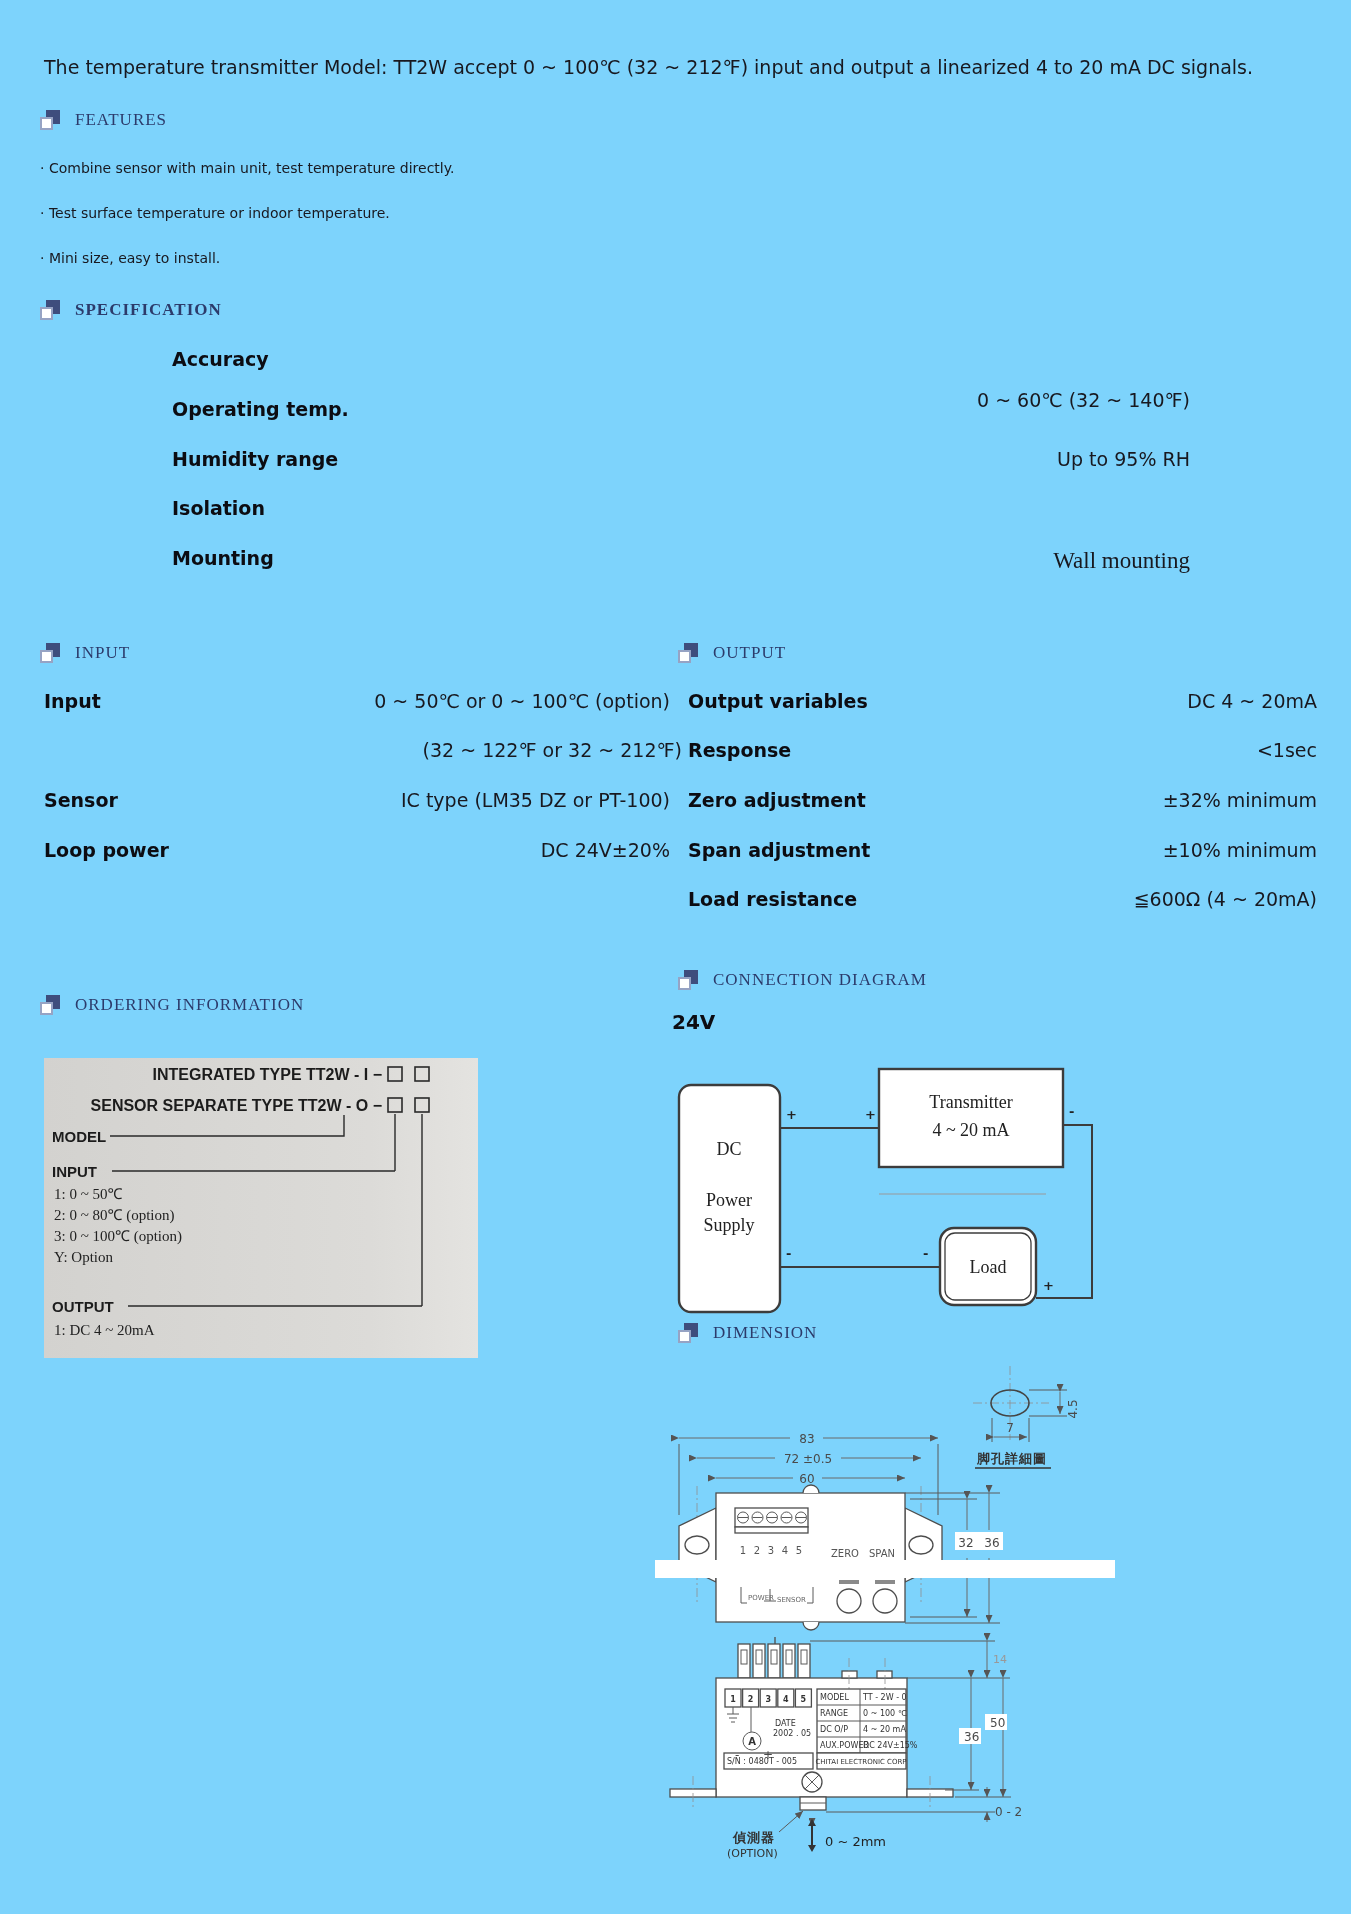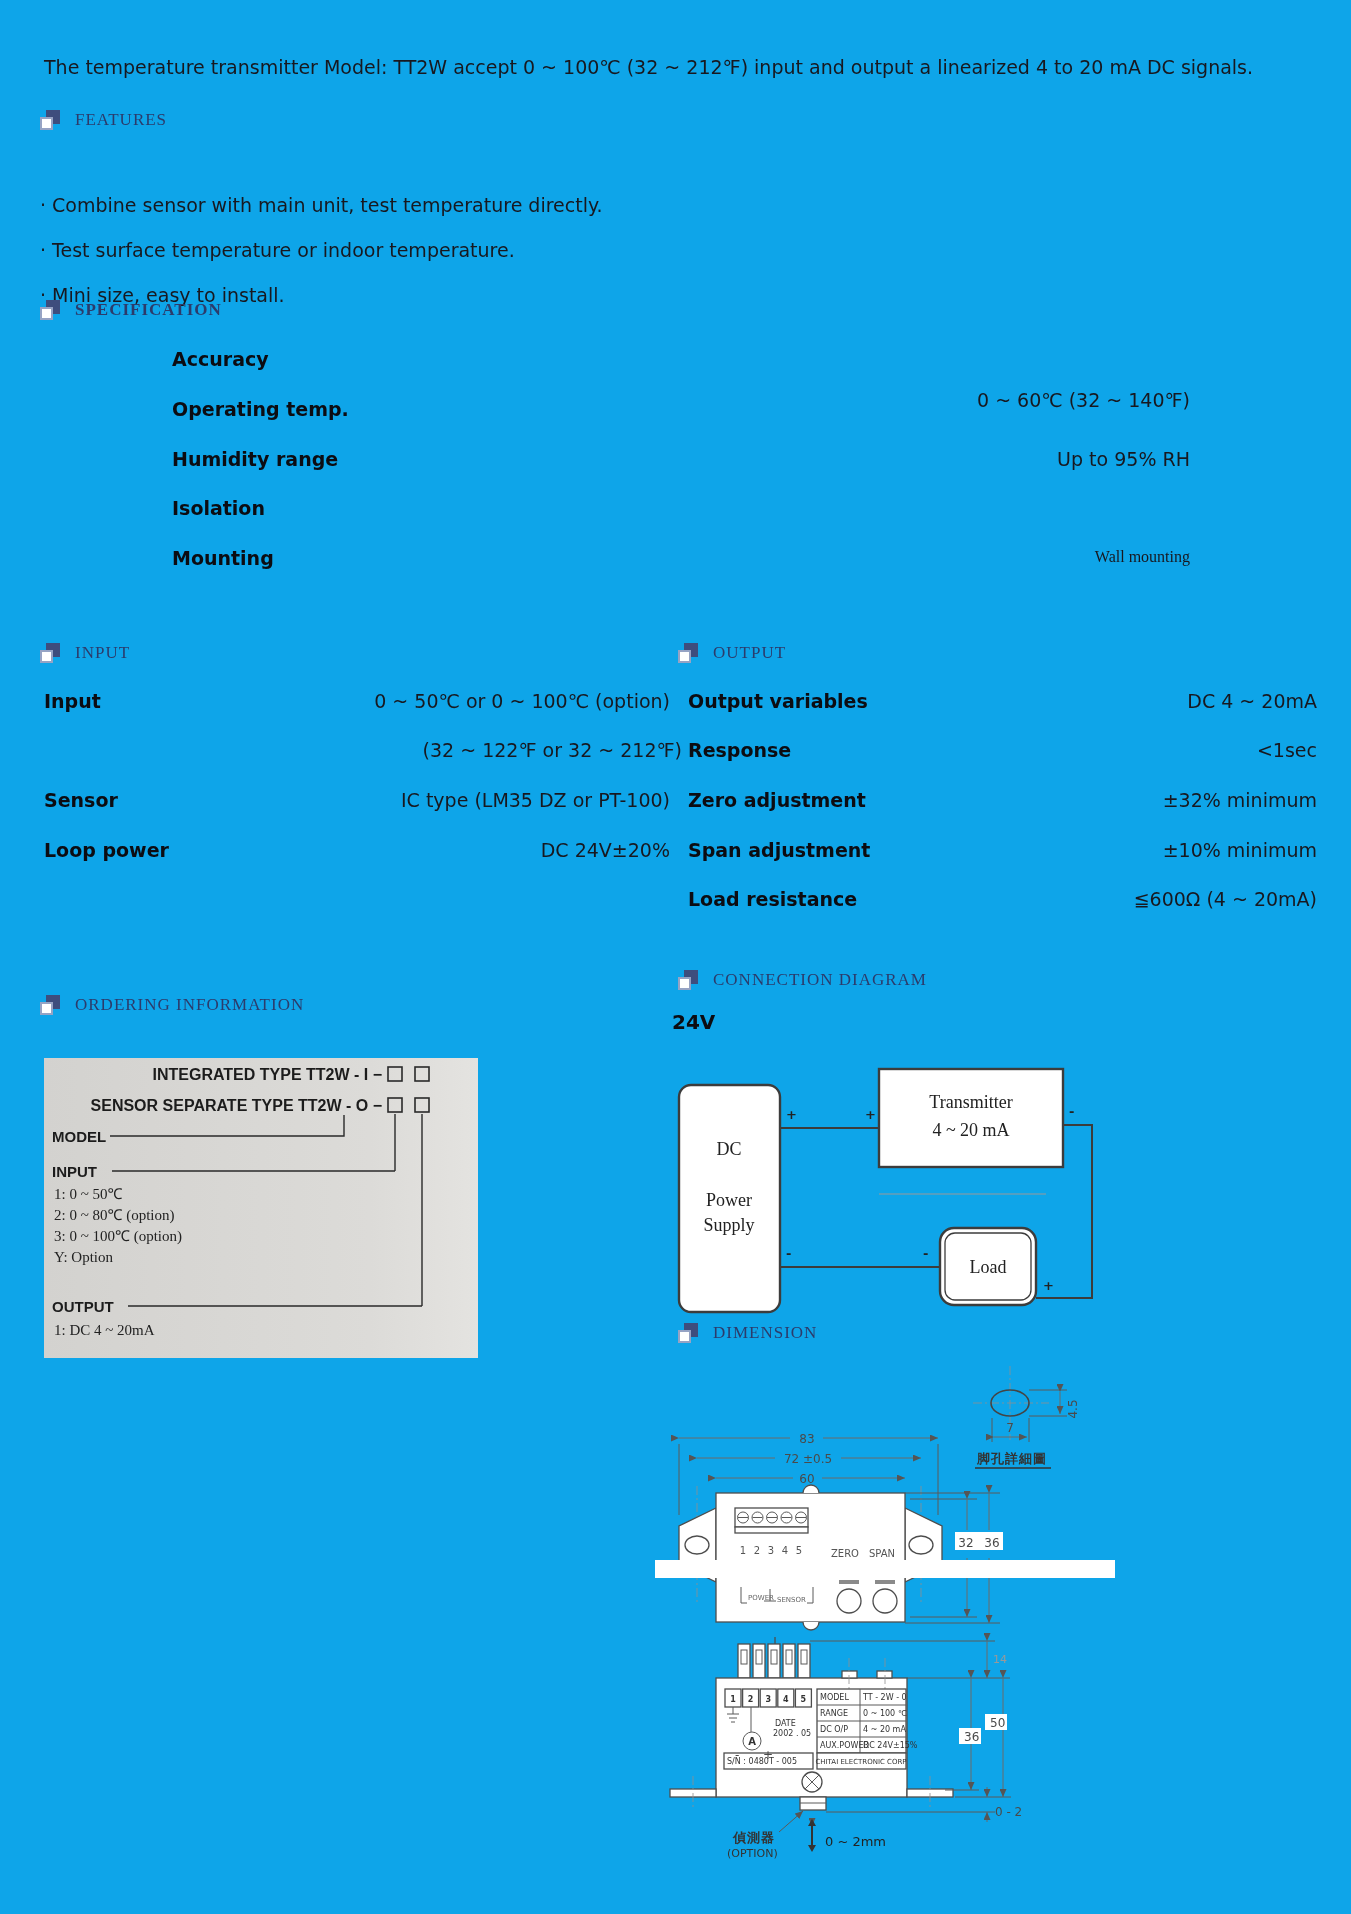--- a/index.html
+++ b/index.html
@@ -1,34 +1,34 @@
 <!DOCTYPE html>
 <html><head>
 <meta charset="utf-8">
 <style>
   html,body{margin:0;padding:0;background:#fff;}
-  .page{position:relative;width:1351px;height:1914px;background:#0ea5e9;
+  .page{position:relative;width:1351px;height:1914px;background:#7dd3fc;
         font-family:"DejaVu Sans",sans-serif;color:#15151f;overflow:hidden;}
   .abs{position:absolute;}
   .intro{left:44px;top:56px;width:1260px;font-size:19px;color:#18181f;}
   
   .sec-header{position:absolute;display:flex;align-items:center;gap:15px;}
   .sec-title{font-family:"Liberation Serif",serif;font-size:17px;letter-spacing:1px;
              color:#2c3b6b;white-space:nowrap;}
   .sec-icon{position:relative;width:20px;height:20px;flex:0 0 20px;}
   .sec-icon .sq-back{position:absolute;right:0;top:0;width:14px;height:14px;background:#3e4d7d;}
   .sec-icon .sq-front{position:absolute;left:0;bottom:0;width:9px;height:9px;background:#fff;
                       border:2px solid #96a3c4;}
   
-  .bullet{position:absolute;left:40px;font-size:19px;color:#18181f;white-space:nowrap;margin-top:34px;}
+  .bullet{position:absolute;left:40px;font-size:14px;color:#18181f;white-space:nowrap;}
   .bullet::before{content:"· ";}
   
   .row-label{position:absolute;font-size:19px;font-weight:bold;color:#0c0c12;white-space:nowrap;}
   .row-value{position:absolute;font-size:19px;color:#18181f;white-space:nowrap;text-align:right;}
-  .serif-val{font-family:"Liberation Serif",serif;font-size:16px;}
+  .serif-val{font-family:"Liberation Serif",serif;font-size:23px;}
   .v24{left:672px;top:1010px;font-size:20px;font-weight:bold;color:#0c0c12;}
   
   .fig-order{position:absolute;left:44px;top:1058px;width:434px;height:300px;}
   
   svg{display:block;}
   svg text{font-family:"DejaVu Sans",sans-serif;}
   .ord-big{font-family:"Liberation Sans",sans-serif;font-weight:bold;font-size:16px;fill:#1c1c1c;
            letter-spacing:0px;}
   .ord-lab{font-family:"Liberation Sans",sans-serif;font-weight:bold;font-size:15px;fill:#1c1c1c;}
   .ord-opt{font-family:"Liberation Serif",serif;font-size:15px;fill:#222;}

